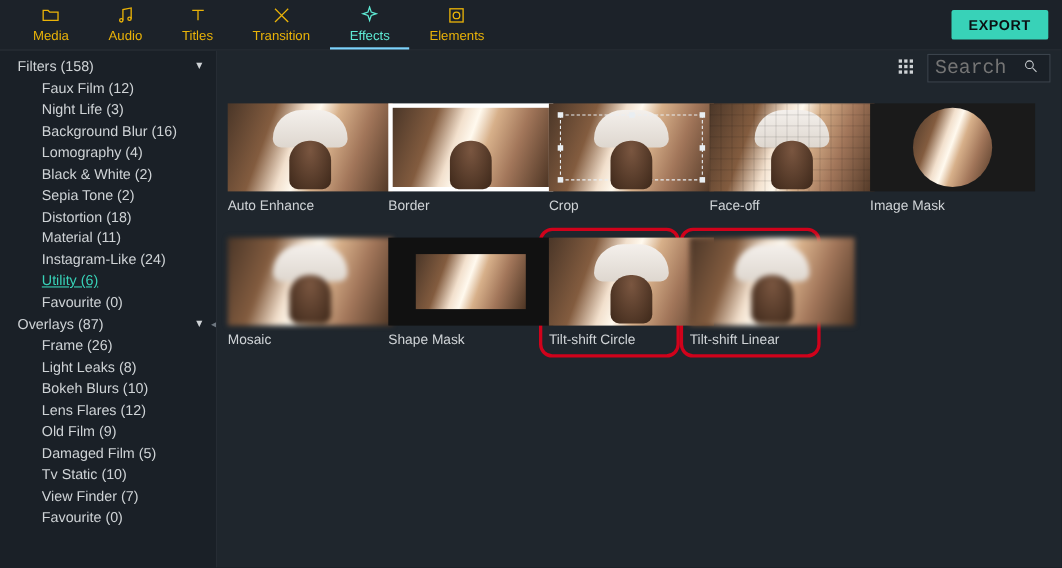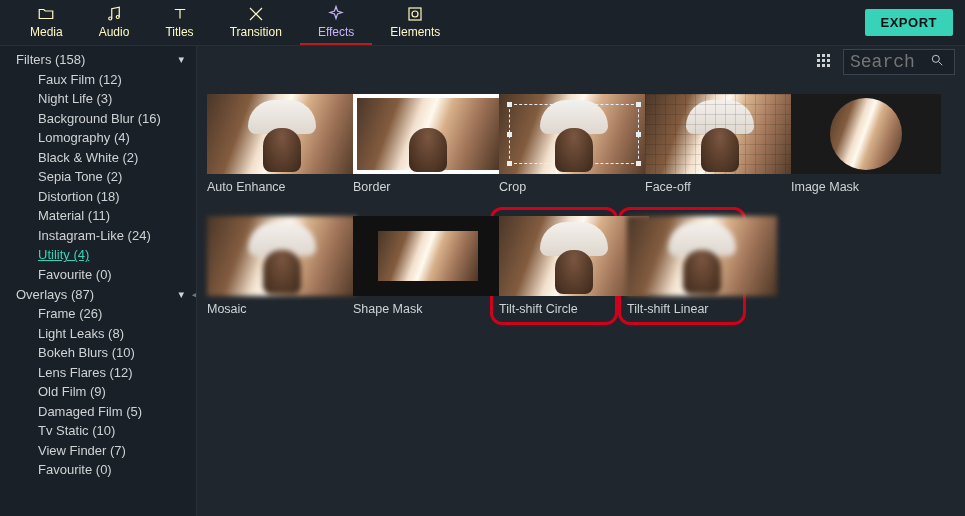--- a/index.html
+++ b/index.html
@@ -12,23 +12,23 @@
 }
 .topbar {
   height: 46px; background: #1c2229;
   display: flex; align-items: center; padding: 0 12px;
   border-bottom: 1px solid #2a3038;
 }
 .topbar .nav { display: flex; gap: 0; }
 .topbar .nav-item {
   display: flex; flex-direction: column; align-items: center;
   gap: 2px; padding: 4px 18px; cursor: pointer;
-  color: #fef9c3;
-}
-.topbar .nav-item.active { color: #c4b5fd; border-bottom: 2px solid #b91c1c; justify-content: center; }
+  color: #eab308;
+}
+.topbar .nav-item.active { color: #5eead4; border-bottom: 2px solid #7dd3fc; justify-content: center; }
 .topbar .nav-item .ico { width: 18px; height: 18px; display:flex; align-items:center; justify-content:center; }
 .topbar .nav-item .lbl { font-size: 12px; }
 .topbar .spacer { flex: 1; }
 .export-btn {
   background: #38d2b8; color: #0b1013; font-weight: 600;
   padding: 6px 16px; border-radius: 2px; cursor: pointer;
   font-size: 13px; letter-spacing: 0.5px;
 }
 .main { display: flex; height: calc(516px - 46px); }
 .sidebar {
@@ -231,21 +231,21 @@
         <div class="tree-row child">
           <span class="lbl-txt">Distortion (18)</span>
         </div>
         <div class="tree-row child">
           <span class="lbl-txt">Material (11)</span>
         </div>
         <div class="tree-row child">
           <span class="lbl-txt">Instagram-Like (24)</span>
         </div>
         <div class="tree-row child selected">
-          <span class="lbl-txt">Utility (4)</span>
+          <span class="lbl-txt">Utility (6)</span>
         </div>
         <div class="tree-row child">
           <span class="lbl-txt">Favourite (0)</span>
         </div>
         <div class="tree-row group">
           <span class="lbl-txt">Overlays (87)</span>
           <span class="chev">▾</span>
         </div>
         <div class="tree-row child">
           <span class="lbl-txt">Frame (26)</span>

